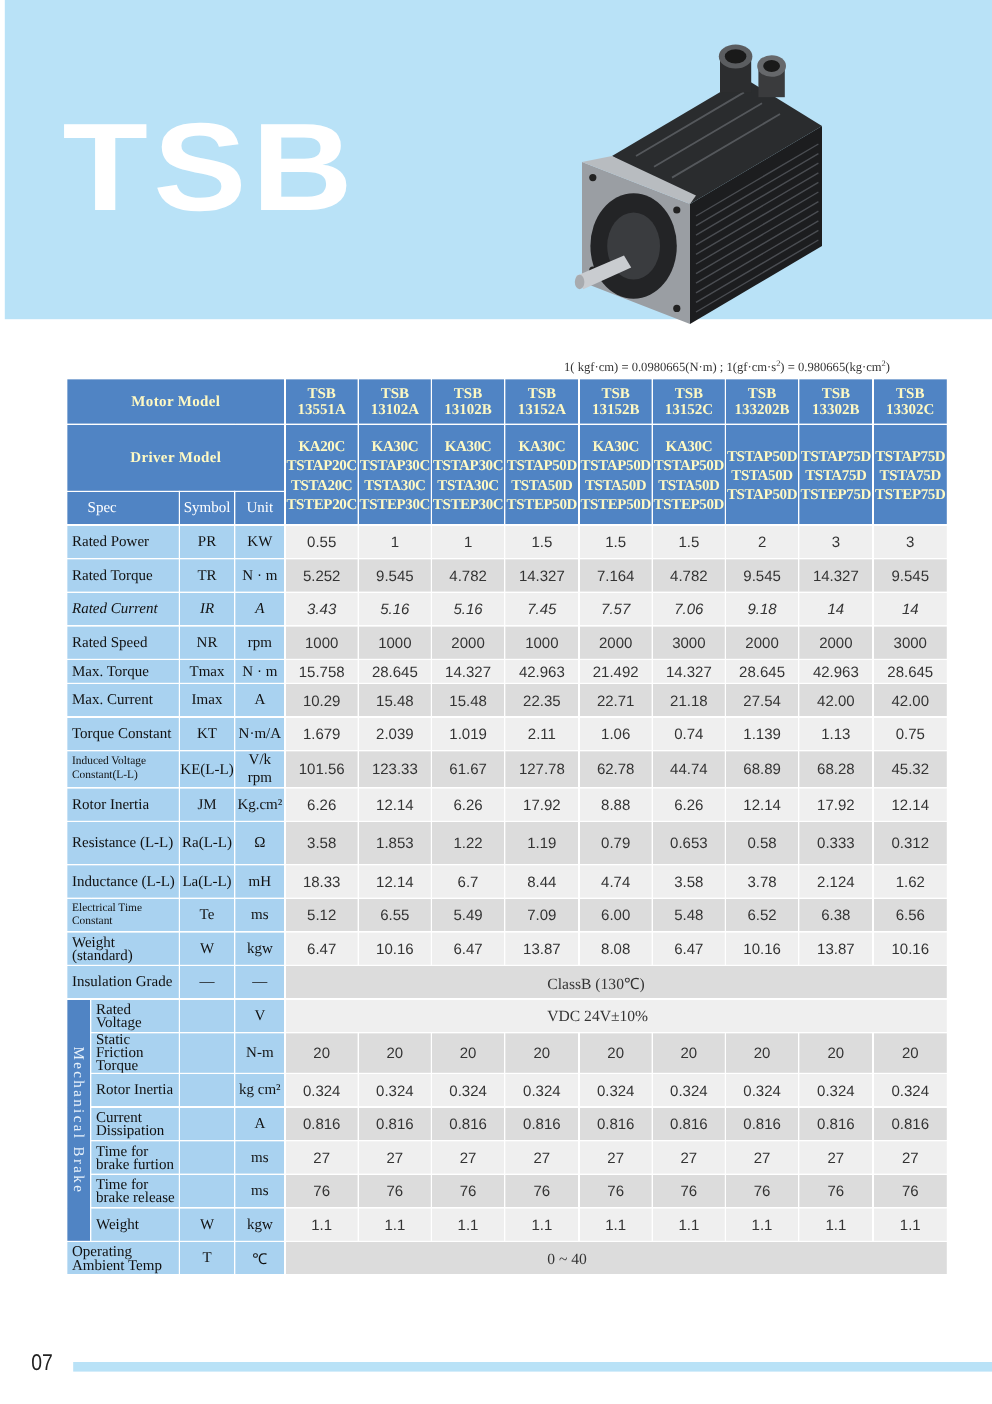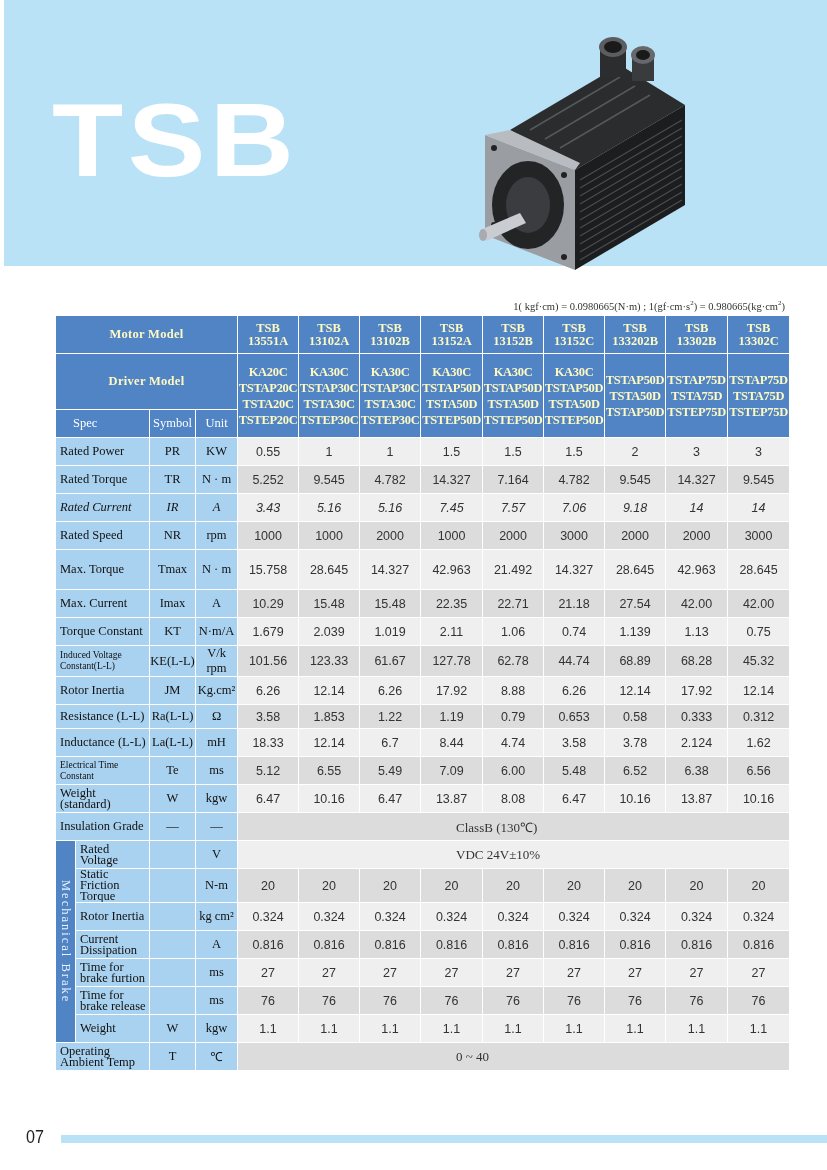--- a/index.html
+++ b/index.html
@@ -4,21 +4,21 @@
 <style>
   * { box-sizing: border-box; margin: 0; padding: 0; }
   html, body { width: 827px; height: 1170px; background: #ffffff; overflow: hidden; }
   body { position: relative; font-family: "Liberation Serif", serif; color: #222; }
 
   .banner { position: absolute; left: 4px; top: 0; width: 823px; height: 266px; background: #b9e2f7; }
   .title { position: absolute; left: 52px; top: 88px; font-family: "Liberation Sans", sans-serif; font-weight: bold; font-size: 104px; color: #ffffff; letter-spacing: 4px; line-height: 1; transform: scaleX(1.12); transform-origin: left top; }
 
   .motor { position: absolute; left: 470px; top: 35px; width: 230px; height: 240px; }
 
-  .note { position: absolute; left: 470px; top: 299px; width: 315px; font-size: 10.5px; color: #333; text-align: right; white-space: nowrap; }
+  .note { position: absolute; left: 470px; top: 299px; width: 315px; font-size: 10.5px; color: #333; text-align: left; white-space: nowrap; }
   .note sup { font-size: 7px; }
 
   table.spec { position: absolute; left: 55px; top: 315px; width: 734px; border-collapse: collapse; table-layout: fixed; }
   table.spec td { border: 1.5px solid #ffffff; text-align: center; vertical-align: middle; font-size: 12.5px; padding: 0; overflow: hidden; }
 
   .hdr { background: #5084c4; color: #fef9c3; font-weight: bold; }
   .hdr-big { font-size: 17px; letter-spacing: 0.3px; }
   .hdr-model { font-size: 13px; line-height: 13px; }
   .hdr-driver { font-size: 11.5px; line-height: 16px; letter-spacing: -0.3px; }
   .hdr-sub { background: #5084c4; color: #fff; font-weight: normal; font-size: 13px; }
@@ -257,21 +257,21 @@
         <td class="v2">1000</td>
         <td class="v2">1000</td>
         <td class="v2">2000</td>
         <td class="v2">1000</td>
         <td class="v2">2000</td>
         <td class="v2">3000</td>
         <td class="v2">2000</td>
         <td class="v2">2000</td>
         <td class="v2">3000</td>
       </tr>
-      <tr style="height: 40px;">
+      <tr style="height: 20px;">
         <td class="lbl left" colspan="2">Max. Torque</td>
         <td class="lbl">Tmax</td>
         <td class="lbl">N · m</td>
         <td class="v1">15.758</td>
         <td class="v1">28.645</td>
         <td class="v1">14.327</td>
         <td class="v1">42.963</td>
         <td class="v1">21.492</td>
         <td class="v1">14.327</td>
         <td class="v1">28.645</td>
@@ -327,21 +327,21 @@
         <td class="v1">6.26</td>
         <td class="v1">12.14</td>
         <td class="v1">6.26</td>
         <td class="v1">17.92</td>
         <td class="v1">8.88</td>
         <td class="v1">6.26</td>
         <td class="v1">12.14</td>
         <td class="v1">17.92</td>
         <td class="v1">12.14</td>
       </tr>
-      <tr style="height: 24px;">
+      <tr style="height: 36px;">
         <td class="lbl left" colspan="2">Resistance (L-L)</td>
         <td class="lbl">Ra(L-L)</td>
         <td class="lbl">Ω</td>
         <td class="v2">3.58</td>
         <td class="v2">1.853</td>
         <td class="v2">1.22</td>
         <td class="v2">1.19</td>
         <td class="v2">0.79</td>
         <td class="v2">0.653</td>
         <td class="v2">0.58</td>

